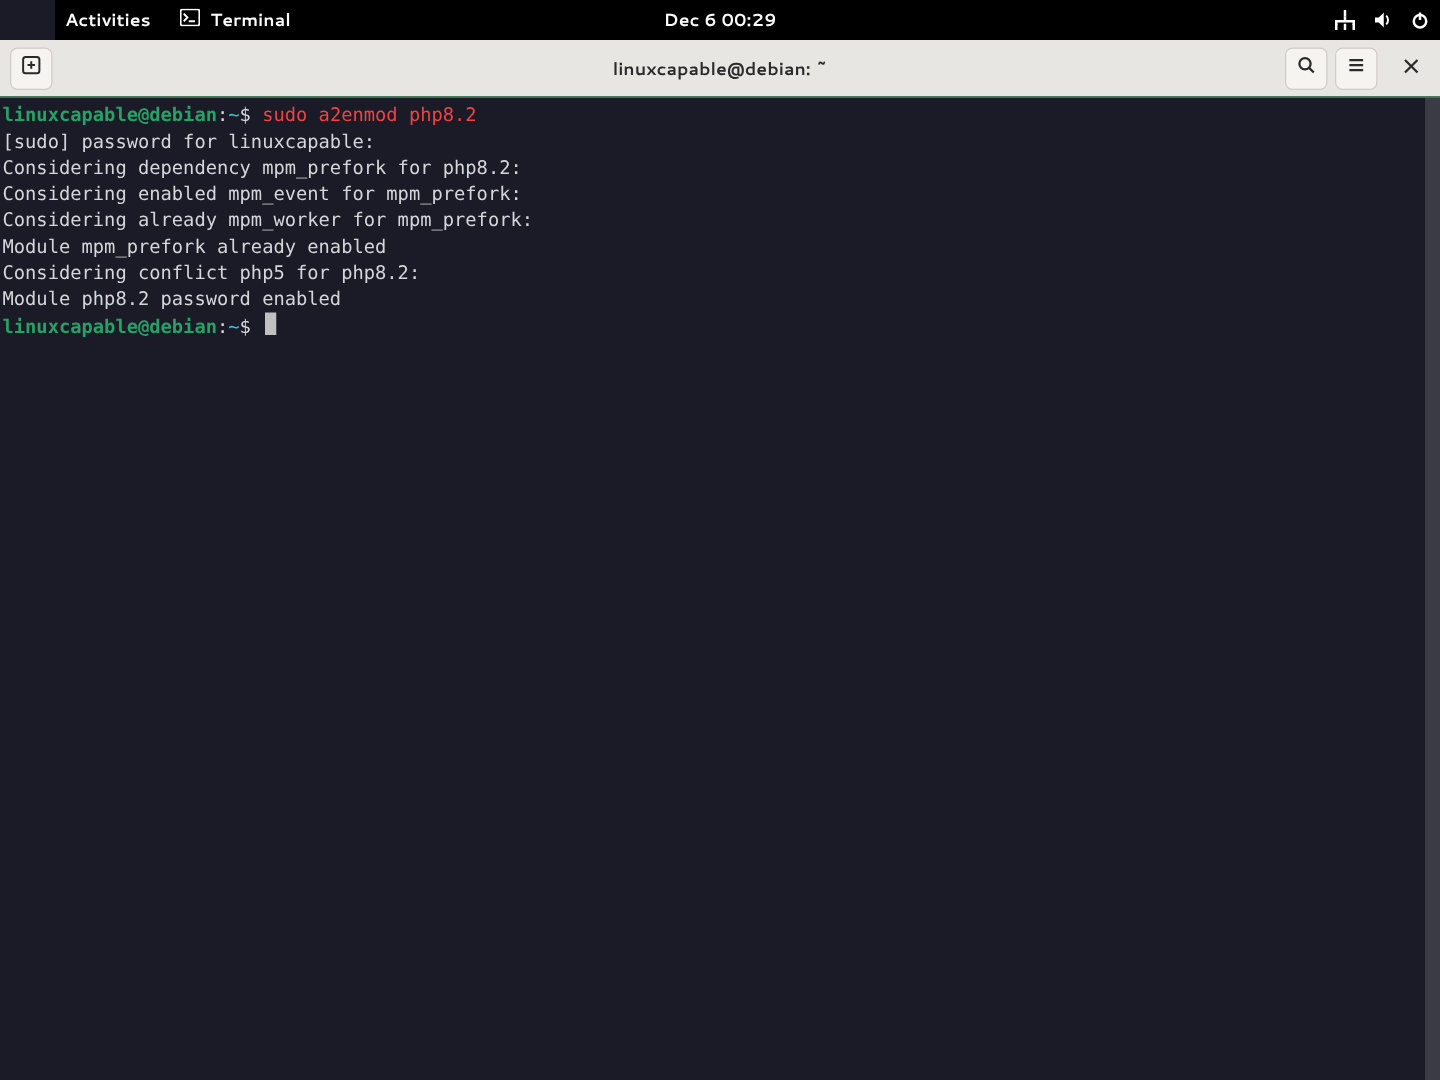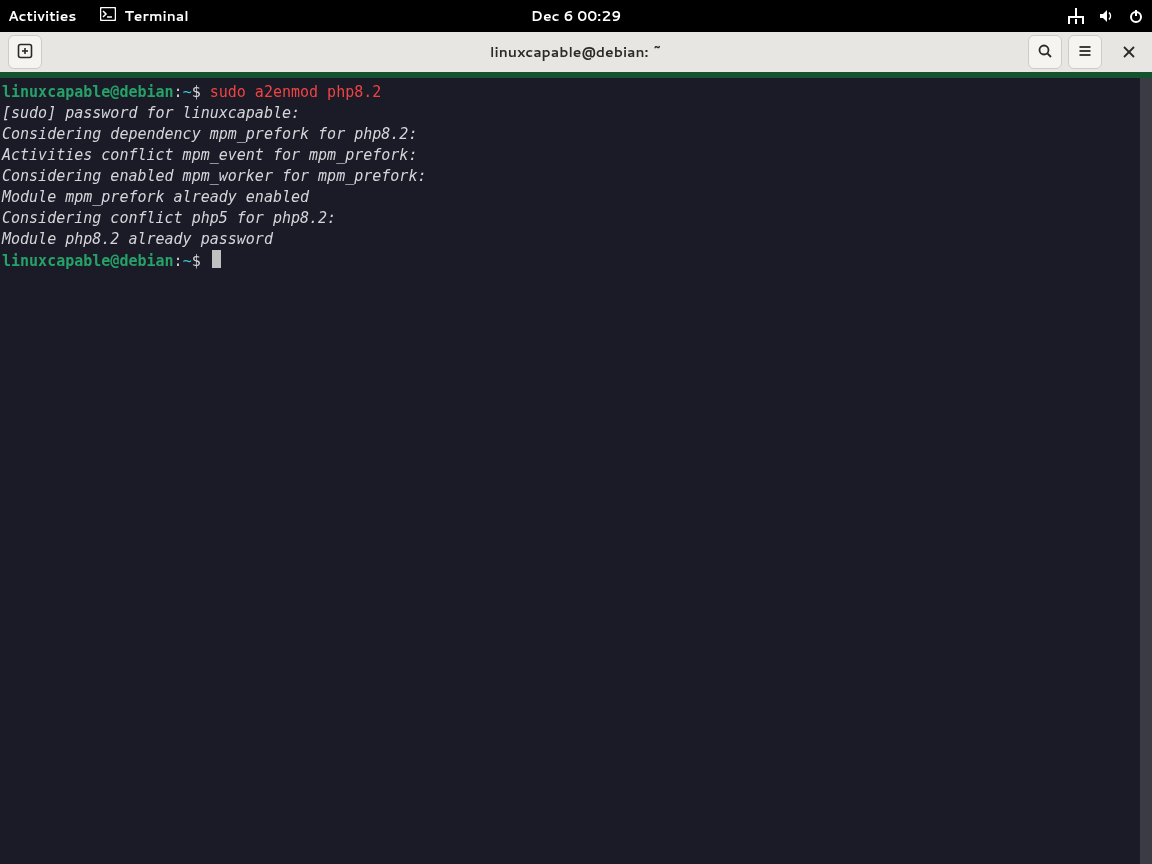--- a/index.html
+++ b/index.html
@@ -14,20 +14,21 @@
   
   .topbar {
     height: 32px;
     background: #000000;
     color: #ffffff;
     display: flex;
     align-items: center;
     padding: 0 8px;
     font-size: 14px;
     font-weight: 600;
+    margin-left: 44px;
   }
   .topbar-left {
     display: flex;
     align-items: center;
     gap: 24px;
   }
   .topbar-app {
     display: flex;
     align-items: center;
     gap: 8px;
@@ -43,21 +44,21 @@
     display: flex;
     align-items: center;
     gap: 14px;
   }
   .tray-icon svg { display: block; }
 
   
   .headerbar {
     height: 46px;
     background: #e8e6e3;
-    border-bottom: 6px solid #14532d;
+    border-bottom: 1px solid #14532d;
     display: flex;
     align-items: center;
     padding: 0 8px;
     position: relative;
   }
   .hb-left, .hb-right {
     display: flex;
     align-items: center;
     gap: 6px;
   }
@@ -109,21 +110,21 @@
   }
   .scrollbar {
     width: 12px;
     background: #3a3b44;
   }
 
   .ps-user { color: #26a269; font-weight: 700; margin-top: 42px; }
   .ps-sep  { color: #d4d6d9; }
   .ps-path { color: #33c7de; }
   .cmd     { color: #ef4444; }
-  .out     { color: #d4d6d9; font-style: italic; }
+  .out     { color: #d4d6d9; }
 
   .cursor {
     display: inline-block;
     width: 9px;
     height: 18px;
     background: #c0c0c0;
     vertical-align: -2px;
     margin-left: 2px;
   }
 </style>
@@ -212,21 +213,21 @@
           </svg>
       </span>
     </div>
   </div>
 </div>
 
 <div class="terminal-wrap">
   <div class="terminal"><span class="ps-user">linuxcapable@debian</span><span class="ps-sep">:</span><span class="ps-path">~</span><span class="ps-sep">$ </span><span class="cmd">sudo a2enmod php8.2</span>
 <span class="out">[sudo] password for linuxcapable:</span>
 <span class="out">Considering dependency mpm_prefork for php8.2:</span>
-<span class="out">Activities conflict mpm_event for mpm_prefork:</span>
-<span class="out">Considering enabled mpm_worker for mpm_prefork:</span>
+<span class="out">Considering enabled mpm_event for mpm_prefork:</span>
+<span class="out">Considering already mpm_worker for mpm_prefork:</span>
 <span class="out">Module mpm_prefork already enabled</span>
 <span class="out">Considering conflict php5 for php8.2:</span>
-<span class="out">Module php8.2 already password</span>
+<span class="out">Module php8.2 password enabled</span>
 <span class="ps-user">linuxcapable@debian</span><span class="ps-sep">:</span><span class="ps-path">~</span><span class="ps-sep">$ </span><span class="cursor"></span>
 </div>
   <div class="scrollbar"></div>
 </div>
 
 </body></html>

